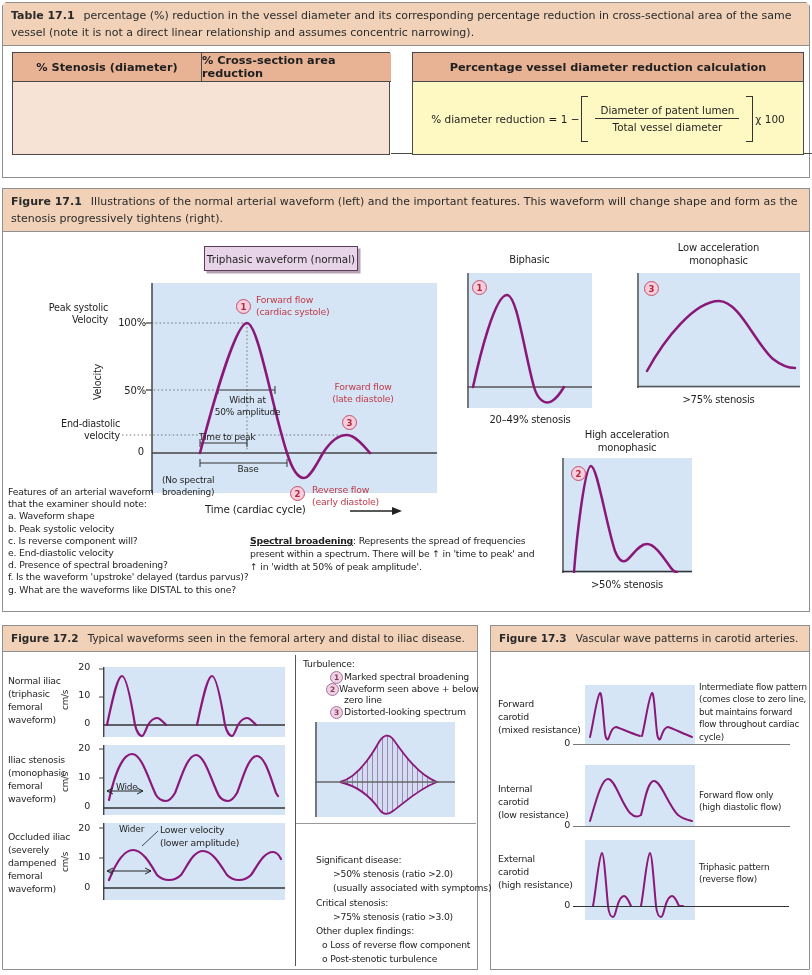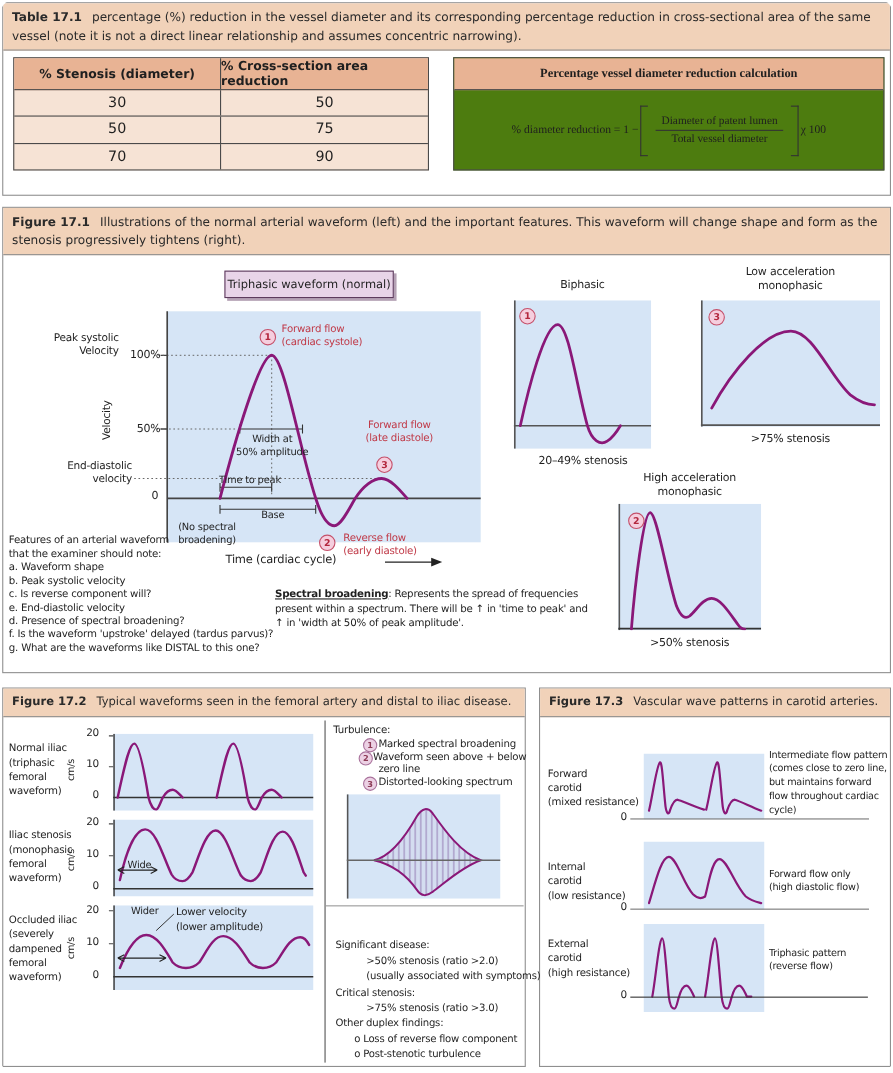--- a/index.html
+++ b/index.html
@@ -16,41 +16,41 @@
   .taR{text-align:right;}
   .taC{text-align:center;}
   .rot{transform:rotate(-90deg);transform-origin:left top;}
   .cnum{position:absolute;width:13px;height:13px;border-radius:50%;background:#f5cede;
         border:1px solid #c5506a;color:#b3273e;font-size:8.5px;font-weight:bold;
         display:flex;align-items:center;justify-content:center;z-index:6;}
   .cnum.smc{width:11px;height:11px;font-size:7.5px;background:#ecd1e4;border-color:#a9729c;color:#8c3a56;}
   svg.panel{position:absolute;}
   .zline{position:absolute;border-top:1.5px solid #777;}
   
-  .tbl{position:absolute;border:1.2px solid #4a4a4a;background:#f6e3d5;display:flex;flex-direction:column;box-sizing:border-box;}
+  .tbl{position:absolute;border:1.2px solid #4a4a4a;background:#f6e3d5;display:flex;flex-direction:row;box-sizing:border-box;}
   .tblhead{display:flex;height:28px;background:#e8b394;border-bottom:1.2px solid #4a4a4a;}
   .th{display:flex;align-items:center;justify-content:center;font-weight:bold;font-size:11.3px;box-sizing:border-box;}
   .th+.th,.td+.td{border-left:1.2px solid #4a4a4a;}
   .trow{display:flex;flex:1;border-bottom:1px solid #4a4a4a;}
   .trow:last-child{border-bottom:none;}
   .td{display:flex;align-items:center;justify-content:center;font-size:13px;box-sizing:border-box;}
-  .calcbox{position:absolute;border:1.2px solid #4a4a4a;background:#4d7c0f;box-sizing:border-box;font-family:Liberation Serif, serif;}
+  .calcbox{position:absolute;border:1.2px solid #4a4a4a;background:#fef9c3;box-sizing:border-box;}
   .calchead{height:28px;background:#e8b394;border-bottom:1.2px solid #4a4a4a;display:flex;
             align-items:center;justify-content:center;font-weight:bold;font-size:11.3px;}
   .calcbody{height:73px;display:flex;align-items:center;justify-content:center;font-size:10.5px;}
   .frac{display:inline-flex;flex-direction:column;text-align:center;font-size:10.3px;margin:0 5px;}
   .fnum{border-bottom:1.3px solid #333;padding:0 5px 2px;}
   .fden{padding-top:2px;}
   .bracket{width:7px;height:46px;display:inline-block;box-sizing:border-box;margin:0 2px;}
   .bl{border:1.6px solid #333;border-right:none;}
   .br{border:1.6px solid #333;border-left:none;}
   .normlab{position:absolute;background:#e8d4e8;border:1.4px solid #5d3b5d;box-shadow:2.5px 2.5px 0 #b5a2b5;
            font-size:10.4px;display:flex;align-items:center;justify-content:center;}
   .u{text-decoration:underline;}
-  .ind0{margin-left:5px;} .ind1{margin-left:33px;} .ind2{margin-left:22px;}
+  .ind0{margin-left:16px;} .ind1{margin-left:33px;} .ind2{margin-left:22px;}
   .notes div{line-height:14.2px;}
   .wrap{white-space:normal;}
 </style>
 </head>
 <body>
 
 <div id="page">
 
   <div class="box" style="left:2px;top:2px;width:808px;height:176px">
     <div class="capband"><b>Table 17.1</b><span>percentage (%) reduction in the vessel diameter and its corresponding percentage reduction in cross-sectional area of the same vessel (note it is not a direct linear relationship and assumes concentric narrowing).</span></div>

